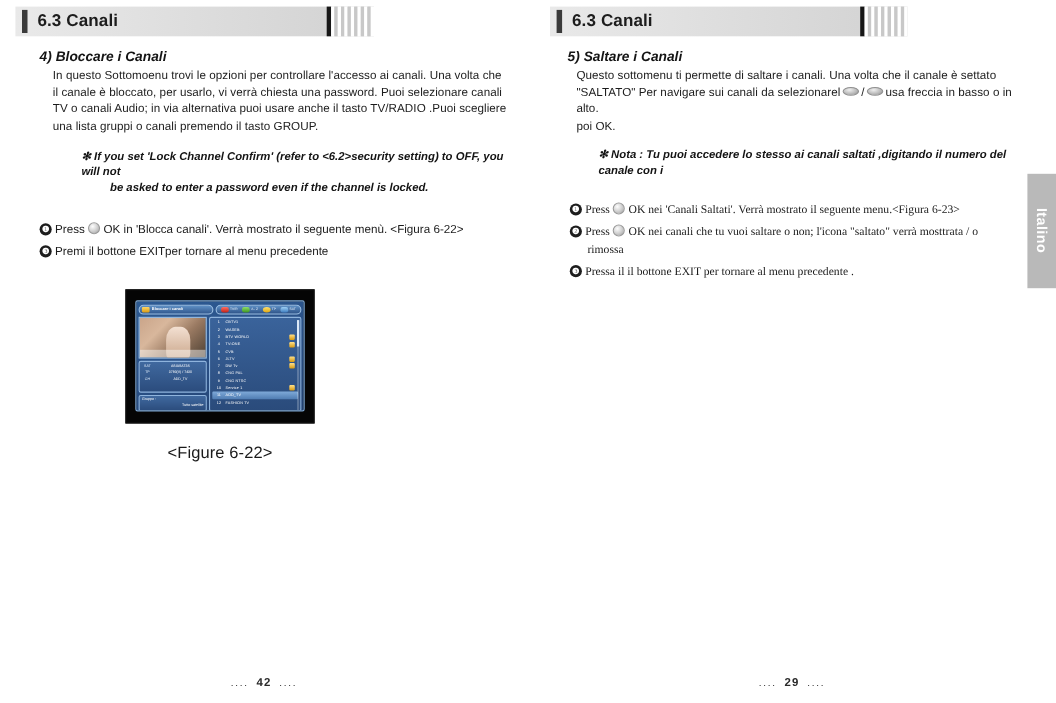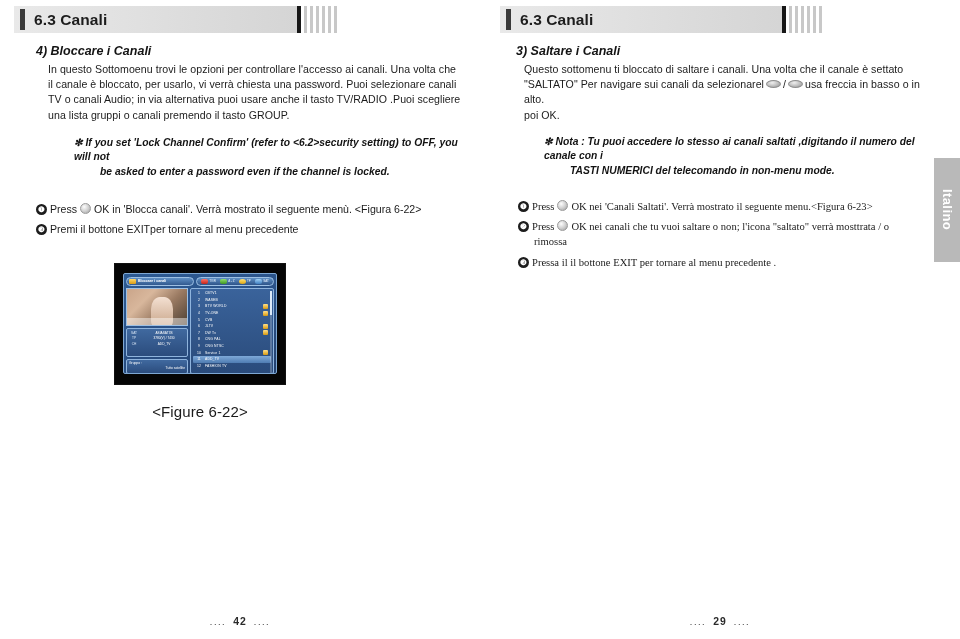--- a/index.html
+++ b/index.html
@@ -426,26 +426,25 @@
             <i class="stripe-gray"></i>
         <i class="stripe-white"></i>
             <i class="stripe-gray"></i>
             <i class="stripe-white"></i>
         <i class="stripe-gray"></i>
             <i class="stripe-white"></i>
       </div>
     </div>
 
     <div class="body-wrap">
-      <div class="section-title">3) Saltare i Canali</div>
-      <p class="para"><span>Questo sottomenu ti bloccato di saltare i canali. Una volta che il canale è settato "SALTATO" Per navigare sui canali da selezionarel</span><span class="ovalbtn"></span><span>/</span><span class="ovalbtn"></span><span>usa freccia in basso o in alto.</span><br><span>poi OK.</span></p>
+      <div class="section-title">5) Saltare i Canali</div>
+      <p class="para"><span>Questo sottomenu ti permette di saltare i canali. Una volta che il canale è settato "SALTATO" Per navigare sui canali da selezionarel</span><span class="ovalbtn"></span><span>/</span><span class="ovalbtn"></span><span>usa freccia in basso o in alto.</span><br><span>poi OK.</span></p>
 
       <div class="note">
         <span>✻ Nota : Tu puoi accedere lo stesso ai canali saltati ,digitando il numero del canale con i</span>
-        <span class="ind">TASTI NUMERICI del telecomando in non-menu mode.</span>
       </div>
 
       <div class="steps">
         <div class="step">
           <span class="num">❶</span><span>Press</span><span class="okbtn"></span><span>OK nei 'Canali Saltati'. Verrà mostrato il seguente menu.&lt;Figura 6-23&gt;</span>
         </div>
         <div class="step">
           <span class="num">❷</span><span>Press</span><span class="okbtn"></span><span>OK nei canali che tu vuoi saltare o non; l'icona "saltato" verrà mosttrata / o</span>
           <span class="step-cont">rimossa</span>
         </div>

